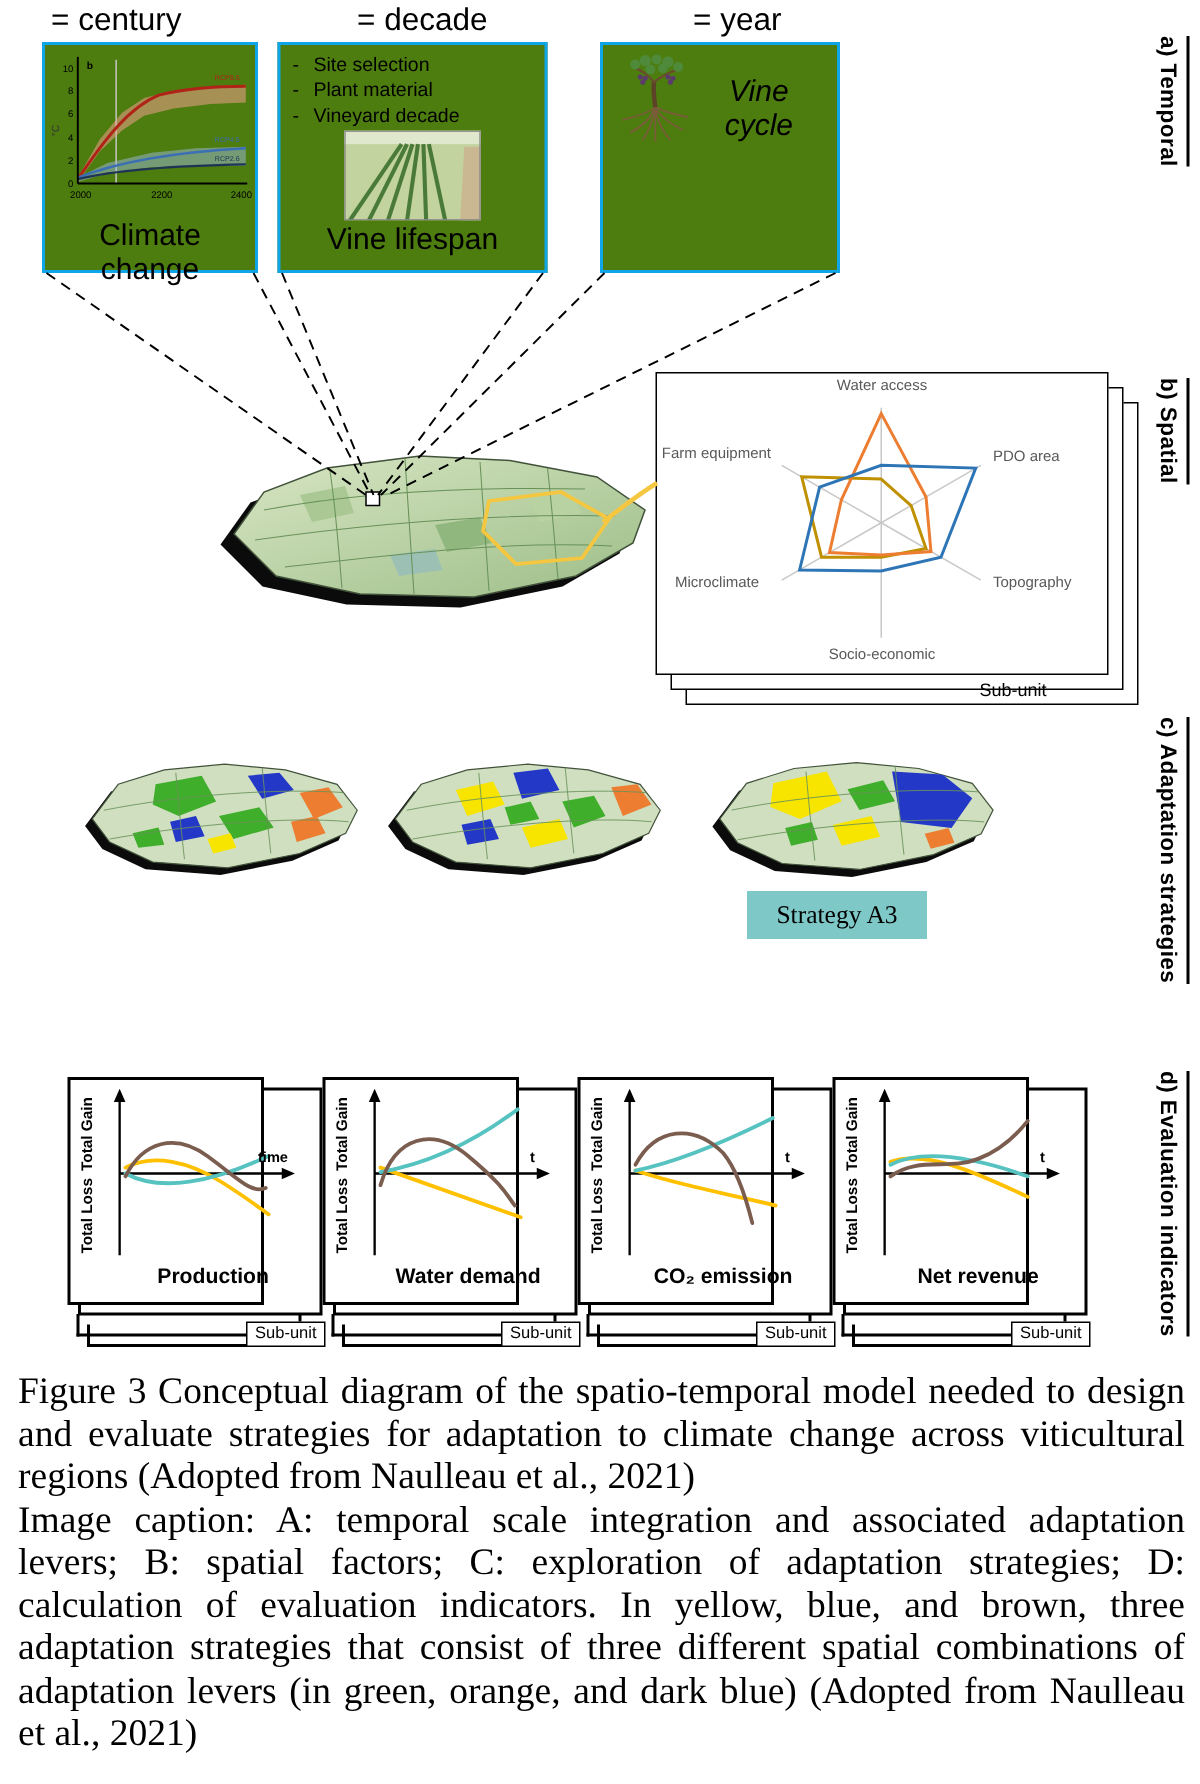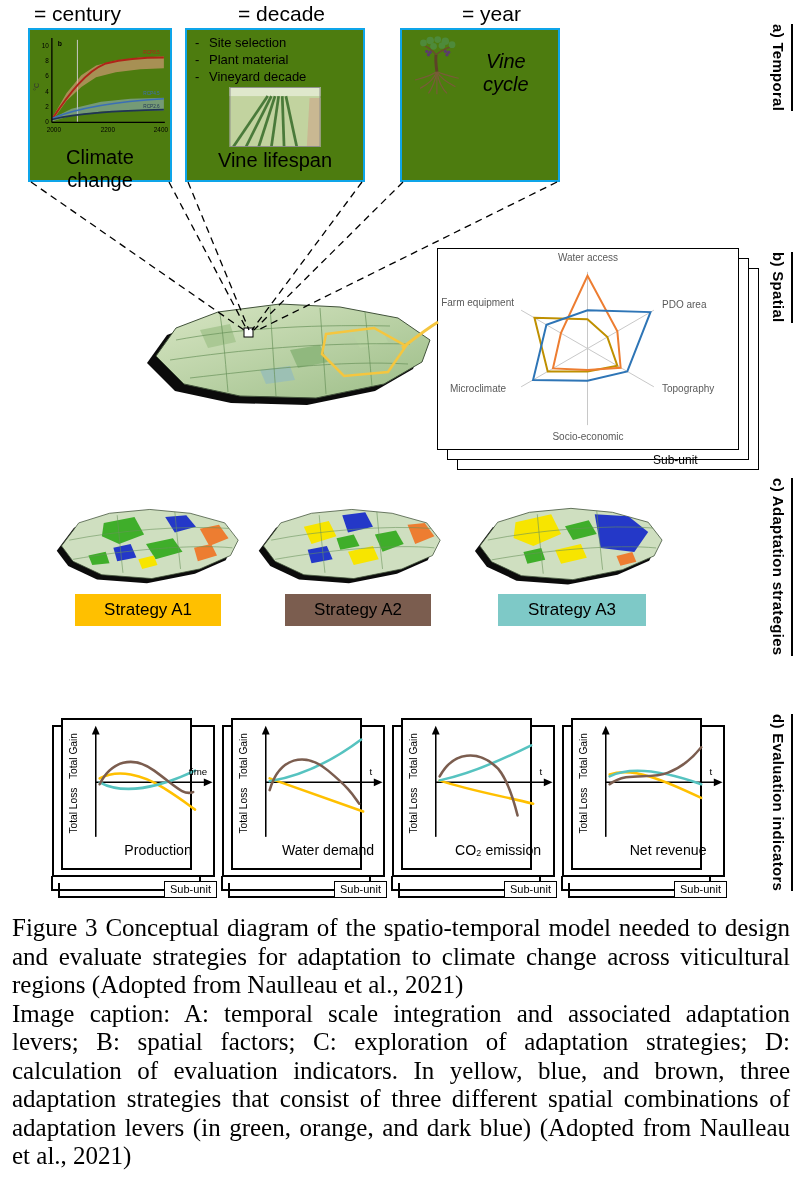--- a/index.html
+++ b/index.html
@@ -12,21 +12,21 @@
   .bullets { padding:4px 4px 0 6px; }
   .bullet { display:flex; font-size:13px; line-height:17px; }
   .bullet::before { content:"-"; width:14px; flex:0 0 14px; text-align:left; padding-left:2px; }
   .side-label { position:absolute; left:770px; writing-mode:vertical-rl; text-orientation:mixed;
                 font-size:15px; font-weight:700; border-right:2px solid #000; padding-right:4px; letter-spacing:.3px; }
   .rsheet { position:absolute; width:302px; height:202px; border:1.5px solid #000; background:#fff; }
   .radar-axis-label { position:absolute; font-size:10px; color:#595959; }
   .strategy-label { position:absolute; height:32px; display:flex; align-items:center; justify-content:center; font-size:17px; }
   .chart-group { position:absolute; width:176px; height:195px; }
   .sheet2 { position:absolute; left:7px; top:7px; width:163px; height:152px; background:#fff; border:2px solid #000; }
-  .chart-box { position:absolute; left:16px; top:0; width:131px; height:152px; background:#fff; border:2px solid #000; }
+  .chart-box { position:absolute; left:0; top:0; width:131px; height:152px; background:#fff; border:2px solid #000;font-weight:bold; }
   .bracket { position:absolute; border:2px solid #000; border-top:none; }
   .b1 { left:6px; top:158px; width:150px; height:15px; }
   .b2 { left:13px; top:165px; width:150px; height:15px; }
   .subunit-tag { position:absolute; right:4px; top:163px; background:#fff; border:1.5px solid #000;
                  font-size:11px; line-height:15px; padding:0 5px; }
   .caption { position:absolute; left:12px; top:914px; width:778px; }
   .caption p { font-family:"Liberation Serif", serif; font-size:25px; line-height:28.5px; text-align:justify; }
   svg text { font-family:"Liberation Sans", sans-serif; }
 </style>
 </head>
@@ -267,23 +267,21 @@
       <polygon points="150,56 166,52 170,62 154,66" fill="#ED7D31"></polygon>
       <g stroke="#69925a" stroke-width="0.6" fill="none">
           <path d="M20,40 C70,30 140,24 190,28"></path>
           <path d="M24,60 C80,50 150,44 190,48"></path>
           <path d="M70,14 C72,36 74,56 76,74"></path>
           <path d="M130,10 C132,32 134,52 136,70"></path>
         </g>
     </g>
   </svg>
 
-  <div class="strategy-label" style="left: 75px; top: 594px; width: 146px; background: rgb(255, 192, 0);">Strategy A1</div>
-  <div class="strategy-label" style="left: 285px; top: 594px; width: 146px; background: rgb(123, 93, 79);">Strategy A2</div>
-  <div class="strategy-label" style="left: 498px; top: 594px; width: 148px; background: rgb(126, 201, 199);">Strategy A3</div>
+  <div class="strategy-label" style="left: 498px; top: 594px; width: 120px; background: rgb(126, 201, 199); font-family: Liberation Serif, serif;">Strategy A3</div>
 
   <div class="chart-group" style="left:45px;top:718px;">
     <div class="sheet2"></div>
     <div class="chart-box">
       <svg viewBox="0 0 160 152" style="width:159px;height:148px;display:block;">
         <line x1="32" y1="10" x2="32" y2="120" stroke="#000" stroke-width="1.6"></line>
         <polygon points="32,6 28,15 36,15" fill="#000"></polygon>
         <line x1="32" y1="64" x2="148" y2="64" stroke="#000" stroke-width="1.6"></line>
         <polygon points="152,64 143,60 143,68" fill="#000"></polygon>
         <g>

